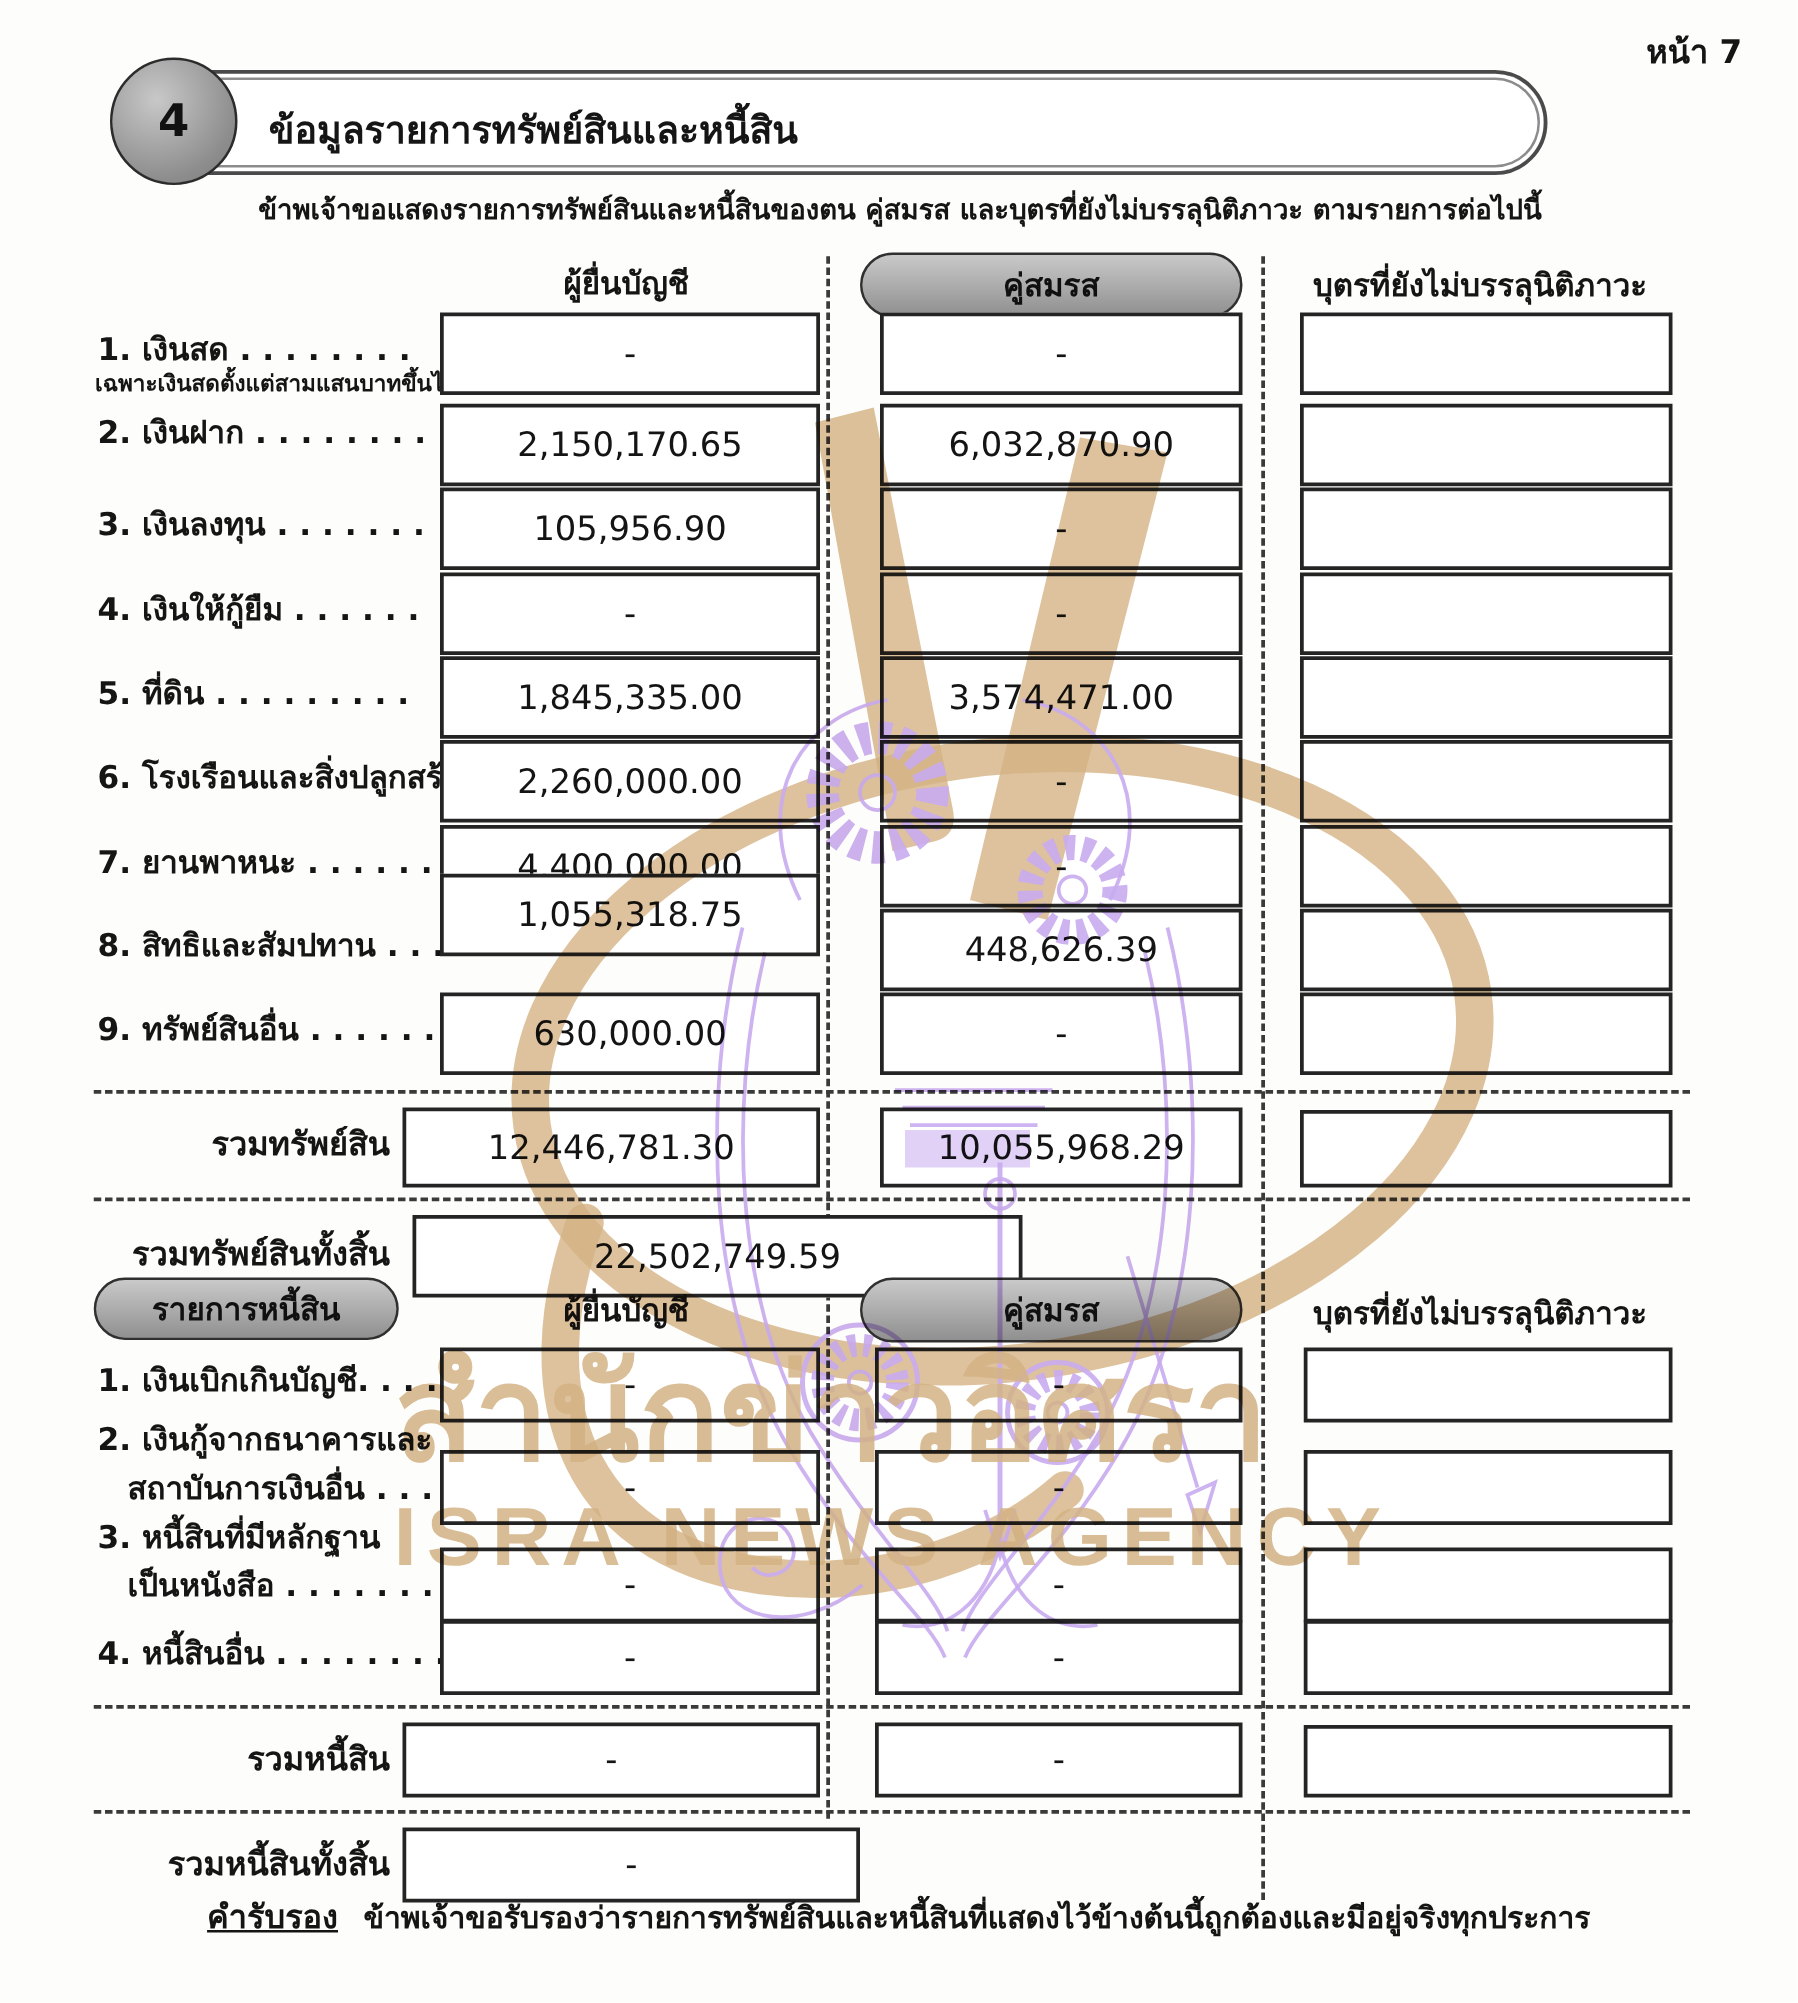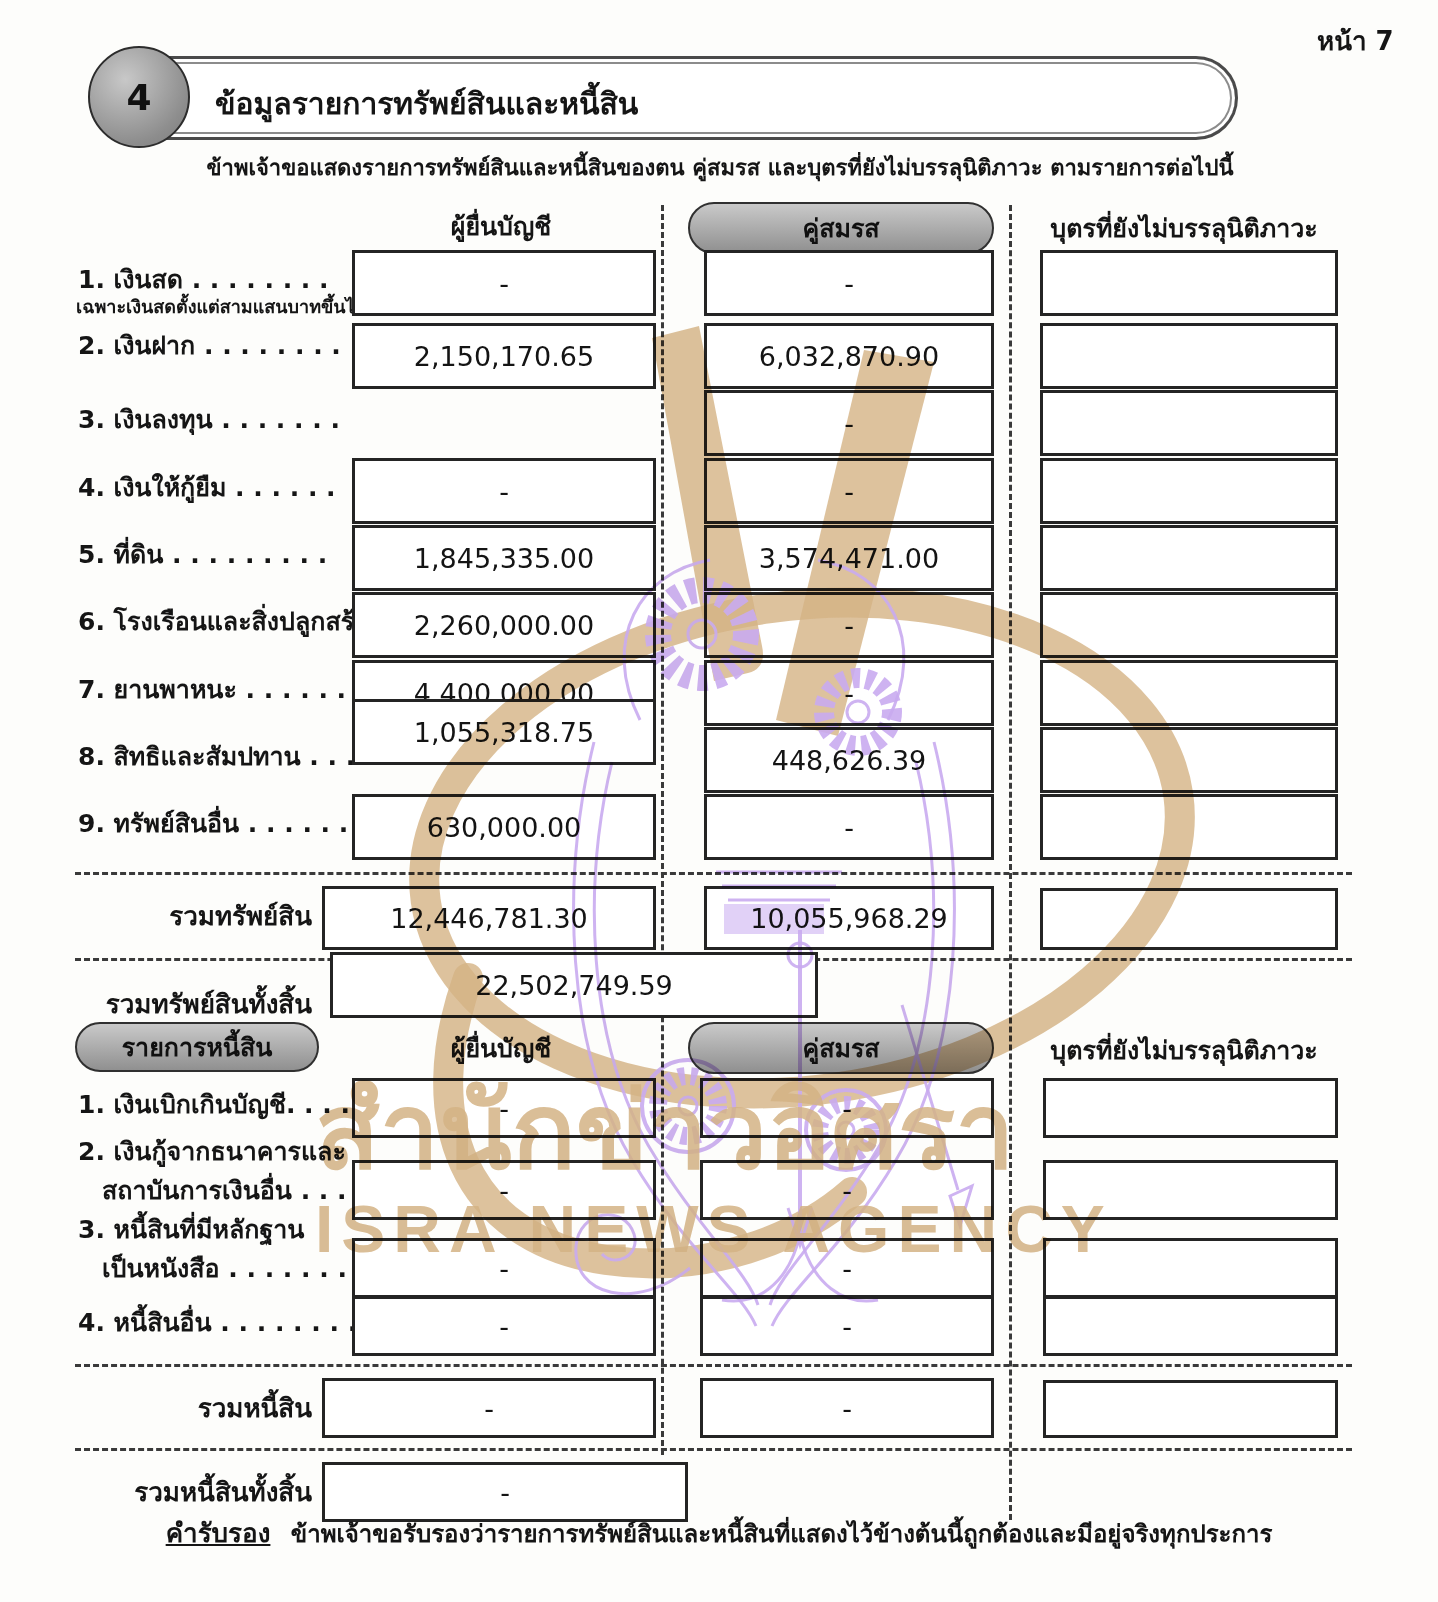--- a/index.html
+++ b/index.html
@@ -122,20 +122,23 @@
     </div>
     <div class="value-box cell-children" style="left: 1040px; width: 292px; top: 323px; height: 60px;">
       <span class="val"></span>
     </div>
   </div>
       <div class="row">
     <div class="row-label" style="left: 78px; top: 404px;">
       <span class="l1">3.  เงินลงทุน  .  .  .  .  .  .  .</span>
       <span class="l2"></span>
     </div>
+    <div class="value-box cell-declarant" style="left: 352px; width: 298px; top: 390px; height: 60px;">
+      <span class="val">105,956.90</span>
+    </div>
     <div class="value-box cell-spouse" style="left: 704px; width: 284px; top: 390px; height: 60px;">
       <span class="val">-</span>
     </div>
     <div class="value-box cell-children" style="left: 1040px; width: 292px; top: 390px; height: 60px;">
       <span class="val"></span>
     </div>
   </div>
       <div class="row">
     <div class="row-label" style="left: 78px; top: 472px;">
       <span class="l1">4.  เงินให้กู้ยืม  .  .  .  .  .  .</span>
@@ -296,21 +299,21 @@
     <span>12,446,781.30</span>
   </div>
   <div class="abs value-box" style="left:704px;top:886px;width:284px;height:58px;">
     <span>10,055,968.29</span>
   </div>
   <div class="abs value-box" style="left:1040px;top:888px;width:292px;height:56px;">
     <span></span>
   </div>
   <div class="abs hdash" style="left:75px;top:958px;width:1277px;"></div>
   <div class="abs total-label" style="left:60px;top:988px;width:252px;">รวมทรัพย์สินทั้งสิ้น</div>
-  <div class="abs value-box" style="left:330px;top:952px;width:482px;height:60px;">
+  <div class="abs value-box" style="left:330px;top:972px;width:482px;height:60px;">
     <span>22,502,749.59</span>
   </div>
 
   <div class="abs pill" style="left:75px;top:1022px;width:240px;height:46px;">
     <span>รายการหนี้สิน</span>
   </div>
   <div class="abs col-header" style="left:352px;top:1028px;width:298px;">ผู้ยื่นบัญชี</div>
   <div class="abs pill" style="left:688px;top:1022px;width:302px;height:48px;">
     <span>คู่สมรส</span>
   </div>

